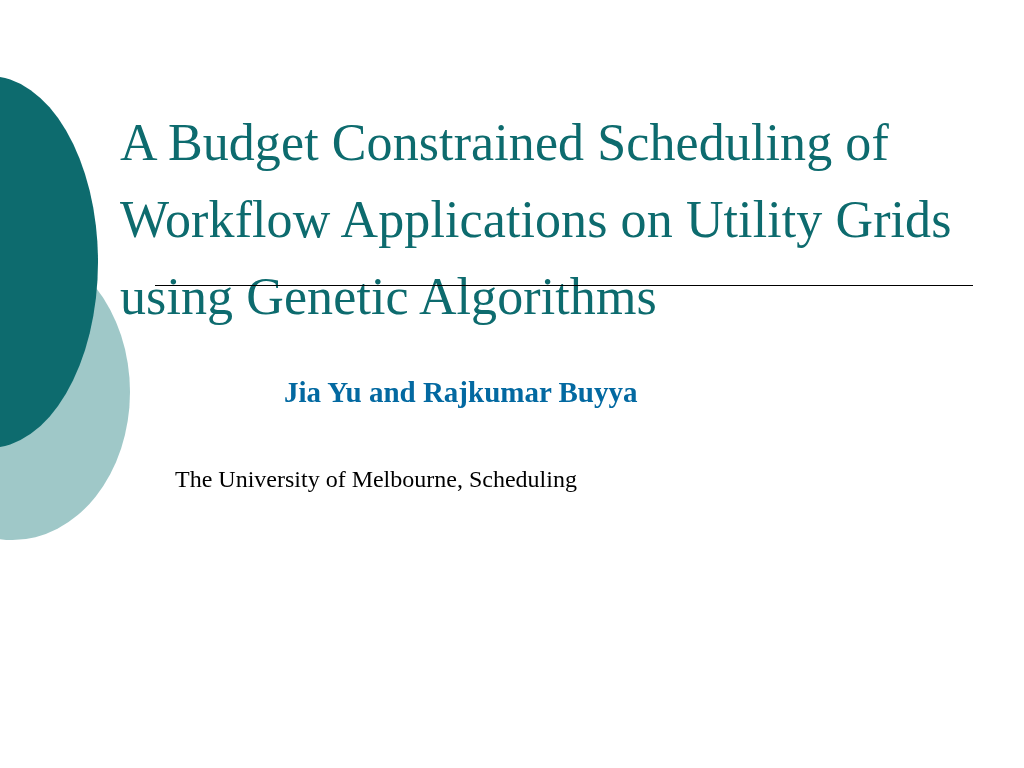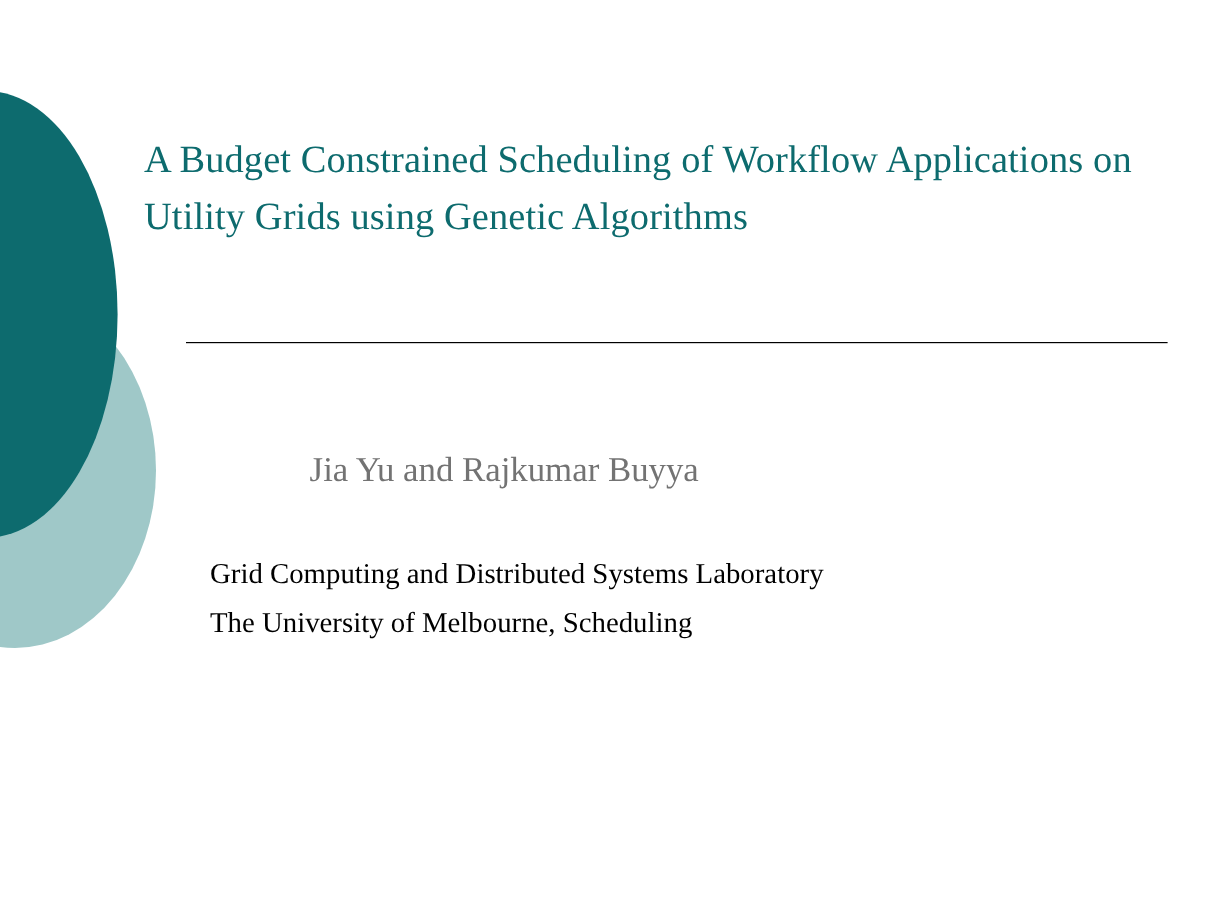--- a/index.html
+++ b/index.html
@@ -38,47 +38,48 @@
     width: 218px;
     height: 372px;
     background: #0d6b6e;
     border-radius: 50%;
   }
 
   
   .title {
     position: absolute;
     left: 120px;
-    top: 88px;
+    top: 70px;
     width: 860px;
     color: #0d6b6e;
-    font-size: 32px;
+    font-size: 52px;
     line-height: 1.48;
     font-weight: normal;
     letter-spacing: 0.1px;
   }
 
   
   .title-rule {
     position: absolute;
     left: 155px;
     top: 285px;
     width: 818px;
     height: 1px;
     background: #000000;
   }
 
   
   .authors {
     position: absolute;
-    left: 258px;
+    left: 284px;
     top: 374px;
     font-size: 29px;
-    color: #737373;
+    color: #0369a1;
     line-height: 1.3;
+    font-weight: bold;
   }
 
   
   .affiliation {
     position: absolute;
     left: 175px;
     top: 459px;
     font-size: 24px;
     color: #000000;
     line-height: 1.72;
@@ -95,17 +96,16 @@
   <div class="deco-circle-light"></div>
   <div class="deco-circle-dark"></div>
 
   <h1 class="title">A Budget Constrained Scheduling of Workflow Applications on Utility Grids using Genetic Algorithms</h1>
 
   <div class="title-rule"></div>
 
   <div class="authors">Jia Yu and Rajkumar Buyya</div>
 
   <div class="affiliation">
-    <div>Grid Computing and Distributed Systems Laboratory</div>
     <div>The University of Melbourne, Scheduling</div>
   </div>
 
 </div>
 
 </body></html>

